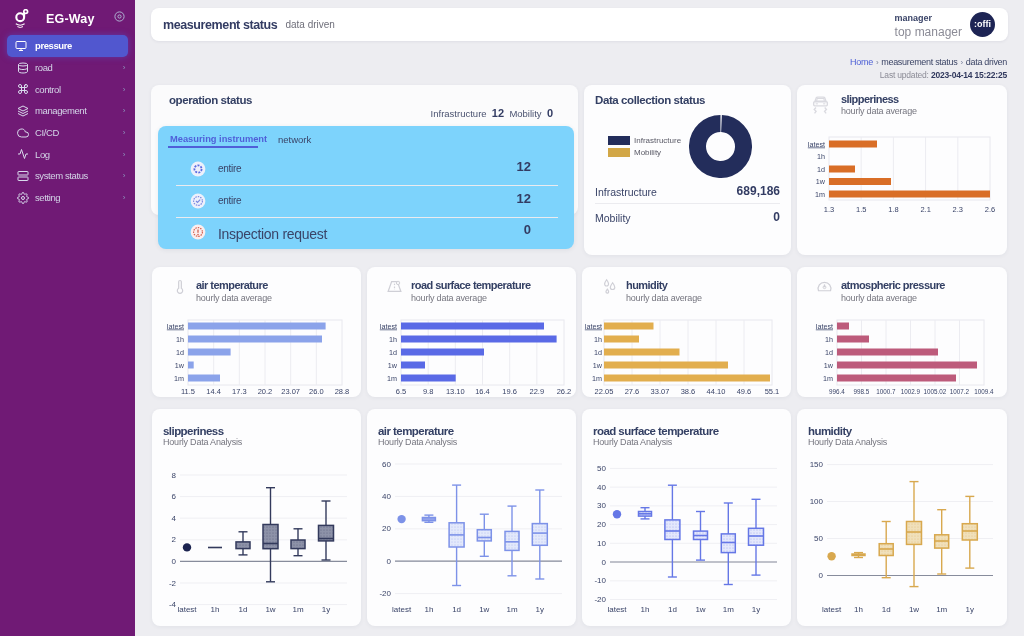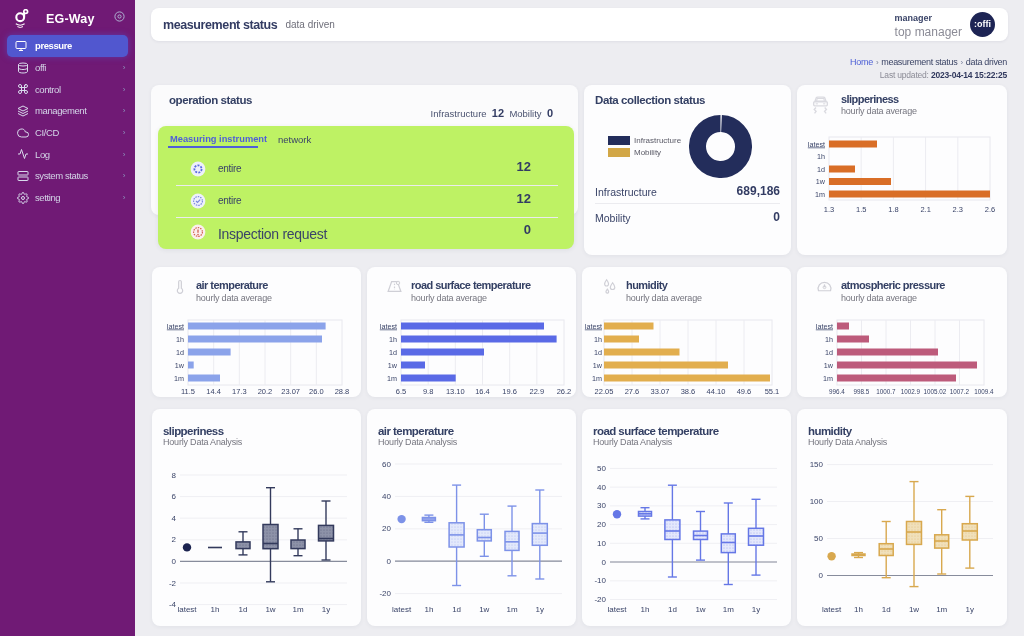--- a/index.html
+++ b/index.html
@@ -53,21 +53,21 @@
           <line x1="12" y1="17" x2="12" y2="21"></line>
         </svg>
         <span class="lbl">pressure</span>
       </div>
     <div class="mi">
         <svg class="ic" viewBox="0 0 24 24" fill="none" stroke="#d8daec" stroke-width="2">
           <ellipse cx="12" cy="5" rx="9" ry="3"></ellipse>
           <path d="M21 12c0 1.66-4 3-9 3s-9-1.34-9-3"></path>
           <path d="M3 5v14c0 1.66 4 3 9 3s9-1.34 9-3V5"></path>
         </svg>
-        <span class="lbl">offi</span>
+        <span class="lbl">road</span>
         <span class="chev">›</span>
       </div>
     <div class="mi">
         <svg class="ic" viewBox="0 0 24 24" fill="none" stroke="#d8daec" stroke-width="2">
           <path d="M18 3a3 3 0 0 0-3 3v12a3 3 0 1 0 3-3H6a3 3 0 1 0 3 3V6a3 3 0 1 0-3 3h12a3 3 0 1 0-3-3"></path>
         </svg>
         <span class="lbl">control</span>
         <span class="chev">›</span>
       </div>
     <div class="mi">
@@ -123,21 +123,21 @@
       <div class="p2">top manager</div>
     </div>
   <div class="avatar">:offi</div>
 </div>
 <div class="crumb"><a>Home</a><span class="sep">›</span>measurement status<span class="sep">›</span>data driven</div>
 <div class="lastupd">Last updated: <b>2023-04-14 15:22:25</b></div>
 
 <div class="card" id="c-op" style="left:151px;top:85px;width:427px;height:130px;background:#fbfbfc;">
   <div class="ct" style="position:absolute;left:18px;top:9px;">operation status</div>
   <div style="position:absolute;right:25px;top:22px;font-size:9.5px;color:#4a5270;padding-left:13px;">Infrastructure&nbsp; <b style="font-size:11px;color:#333c63;">12</b> &nbsp;Mobility&nbsp; <b style="font-size:11px;color:#333c63;">0</b></div>
-  <div style="position:absolute;left:7px;top:41px;width:416px;height:123px;background:#bef264;border-radius:8px;box-shadow:0 1px 5px rgba(40,45,80,.08);">
+  <div style="position:absolute;left:7px;top:41px;width:416px;height:123px;background:#7dd3fc;border-radius:8px;box-shadow:0 1px 5px rgba(40,45,80,.08);">
     <div style="position:absolute;left:12px;top:8px;white-space:nowrap;font-size:9.3px;font-weight:bold;color:#4f5fd8;">Measuring instrument</div>
     <div style="position:absolute;left:10px;top:20px;width:90px;height:2px;background:#4f5fd8;"></div>
     <div style="position:absolute;left:120px;top:8px;font-size:9.5px;color:#3a4468;">network</div>
     <div style="position:absolute;left:40px;top:28px;width:333px;height:30px;">
       <svg style="position:absolute;left:-8px;top:7px;" width="16" height="16" viewBox="0 0 16 16">
           <circle cx="8" cy="8" r="7.4" fill="#eef0fb"></circle>
           <circle cx="8" cy="8" r="3.6" fill="none" stroke="#5b6be0" stroke-width="1.8" stroke-dasharray="2 1.2"></circle>
         </svg>
       <span style="position:absolute;left:20px;top:9px;font-size:10px;color:#3a4468;letter-spacing:-0.3px;">entire</span>
       <span style="position:absolute;right:0;top:5px;font-size:13px;font-weight:bold;color:#333c63;">12</span>

